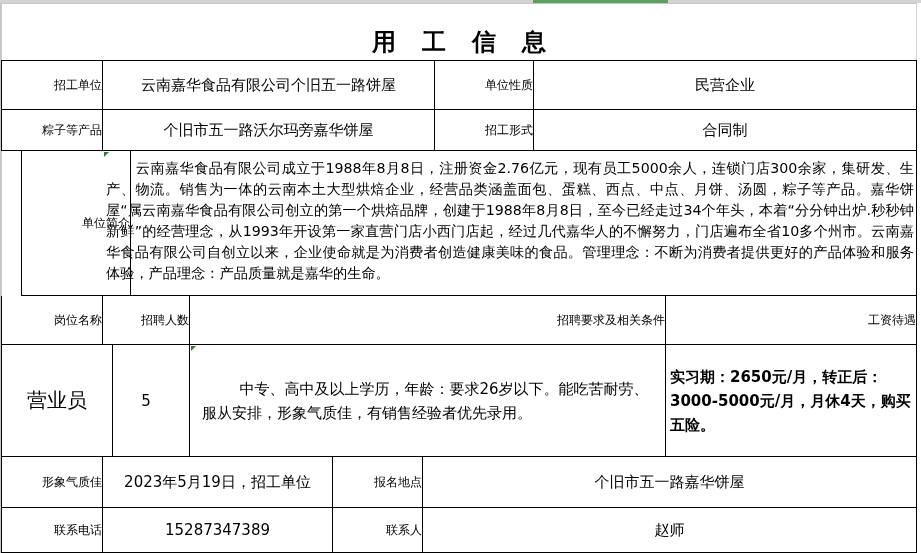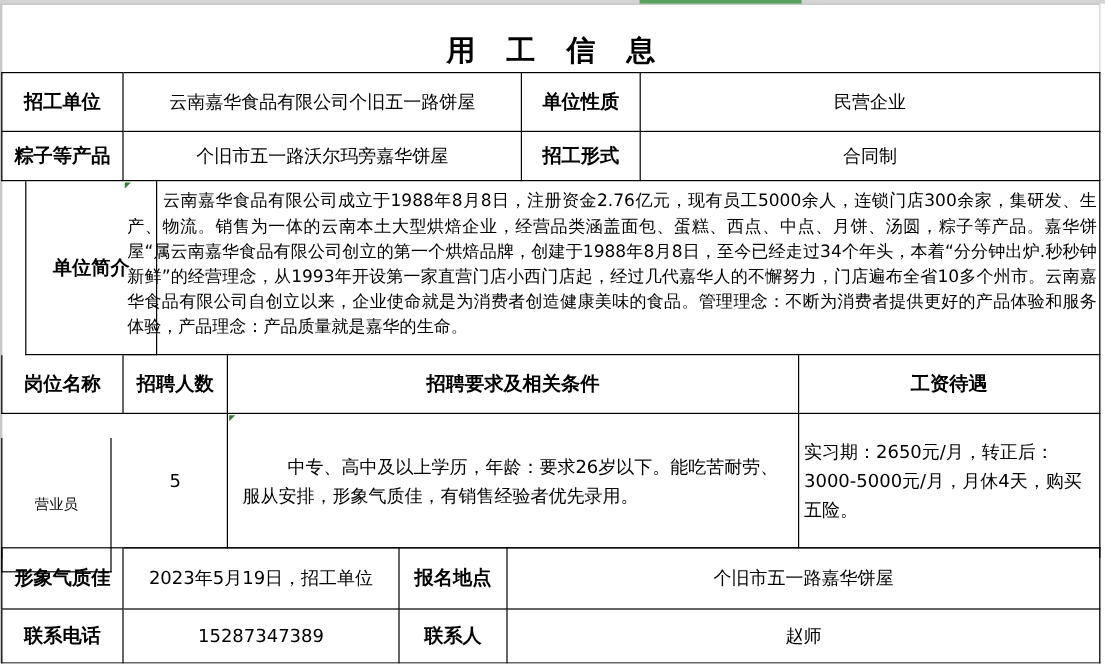--- a/index.html
+++ b/index.html
@@ -22,31 +22,31 @@
     display:flex; align-items:center; justify-content:center;
     font-size:24px; font-weight:bold; letter-spacing:0;
   }
   .title span.t { letter-spacing:26px; margin-right:-26px;margin-top:20px; }
   .cell {
     position:absolute; box-sizing:border-box;
     border-right:1.5px solid #000; border-bottom:1.5px solid #000;
     display:flex; align-items:center; justify-content:center;
     text-align:center; font-size:15px;
   }
-  .lbl { font-weight:bold; font-size:16px; }
+  .lbl { font-weight:normal; font-size:12px;justify-content:flex-end; }
   .first { border-left:1.5px solid #000; }
   .toprow { border-top:1.5px solid #000; }
   .intro {
     justify-content:flex-start; align-items:flex-start; text-align:left;
     font-size:14.2px; line-height:21px; padding:7px 2px 0 3px;
   }
   .intro p { margin:0; text-indent:2.1em; text-align:justify; }
   .req { justify-content:center; text-align:left; font-size:15px; line-height:24px; padding:0 6px 0 12px; }
   .req p { margin:0; text-indent:2.5em; }
-  .pay { justify-content:flex-start; text-align:left; font-size:15px; line-height:24px; padding:0 4px 0 4px; }
+  .pay { justify-content:flex-start; text-align:left; font-size:15px; line-height:24px; padding:0 4px 0 4px;font-weight:bold; }
   .pay p { margin:0; }
   .mark {
     position:absolute; width:0; height:0;
     border-top:5px solid #2e7d32; border-right:5px solid transparent;
   }
 </style>
 </head>
 <body>
 
 <div class="topstrip">
@@ -99,21 +99,21 @@
 <div class="cell lbl" style="left:103px;top:296px;width:87px;height:49px;">
   <span>招聘人数</span>
 </div>
 <div class="cell lbl" style="left:190px;top:296px;width:476px;height:49px;">
   <span>招聘要求及相关条件</span>
 </div>
 <div class="cell lbl" style="left:666px;top:296px;width:251px;height:49px;">
   <span>工资待遇</span>
 </div>
 
-<div class="cell first" style="left:1px;top:365px;width:92px;height:112px;font-size:12px;">
+<div class="cell first" style="left:1px;top:345px;width:112px;height:112px;font-size:20px;">
   <span>营业员</span>
 </div>
 <div class="cell" style="left:103px;top:345px;width:87px;height:112px;">
   <span>5</span>
 </div>
 <div class="cell req" style="left:190px;top:345px;width:476px;height:112px;">
   <p>中专、高中及以上学历，年龄：要求26岁以下。能吃苦耐劳、服从安排，形象气质佳，有销售经验者优先录用。</p>
 </div>
 <div class="mark" style="left:191px;top:346px;"></div>
 <div class="cell pay" style="left:666px;top:345px;width:251px;height:112px;">

